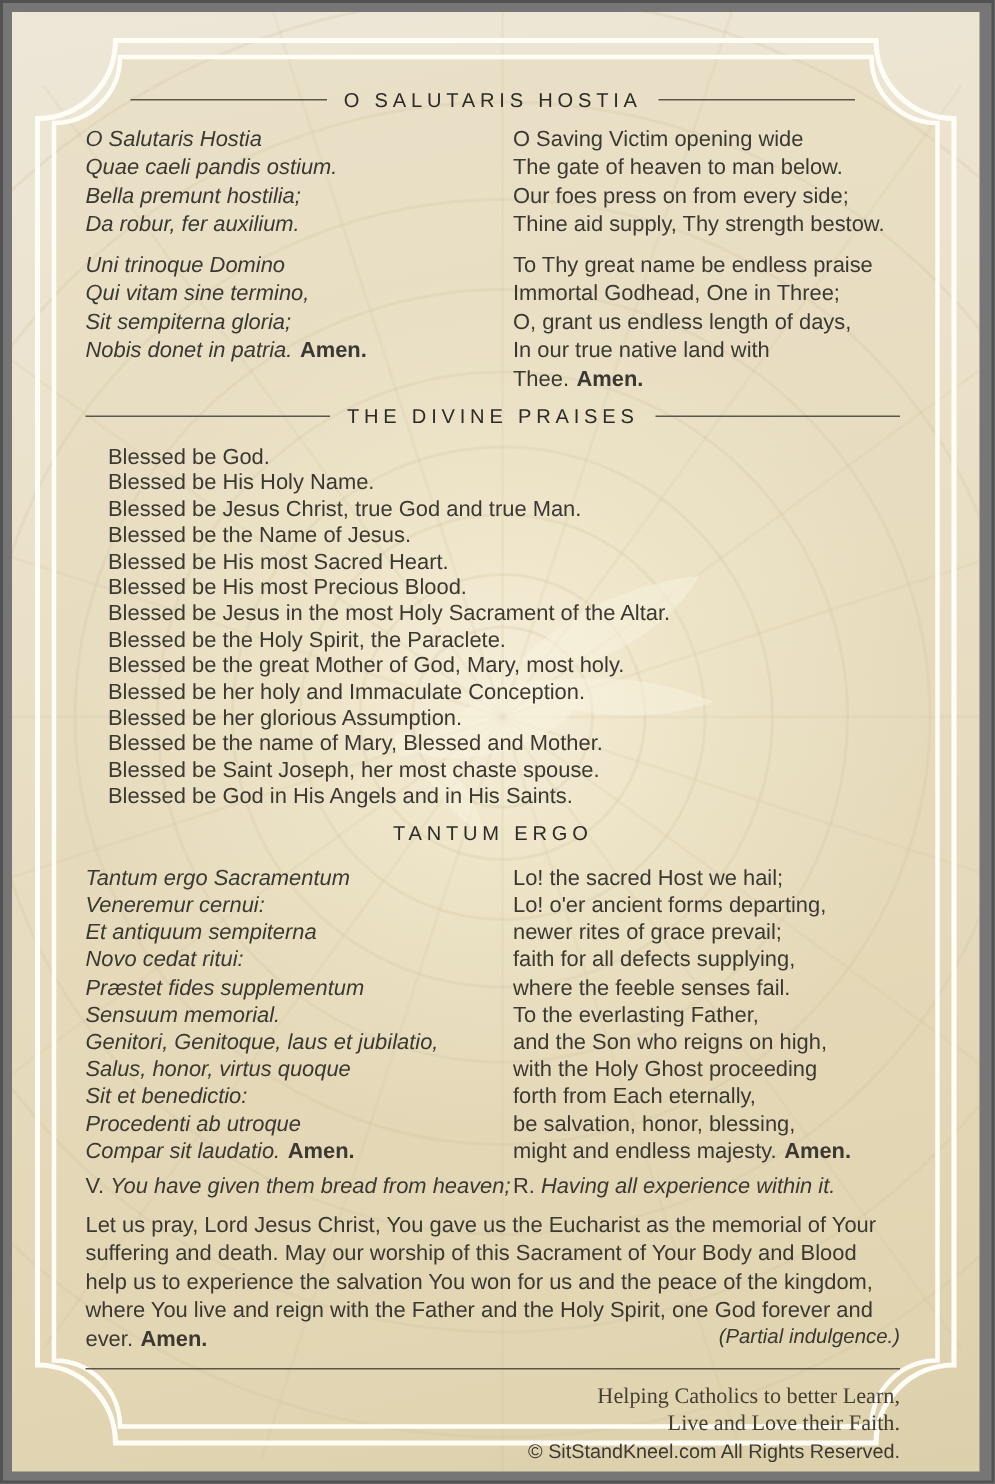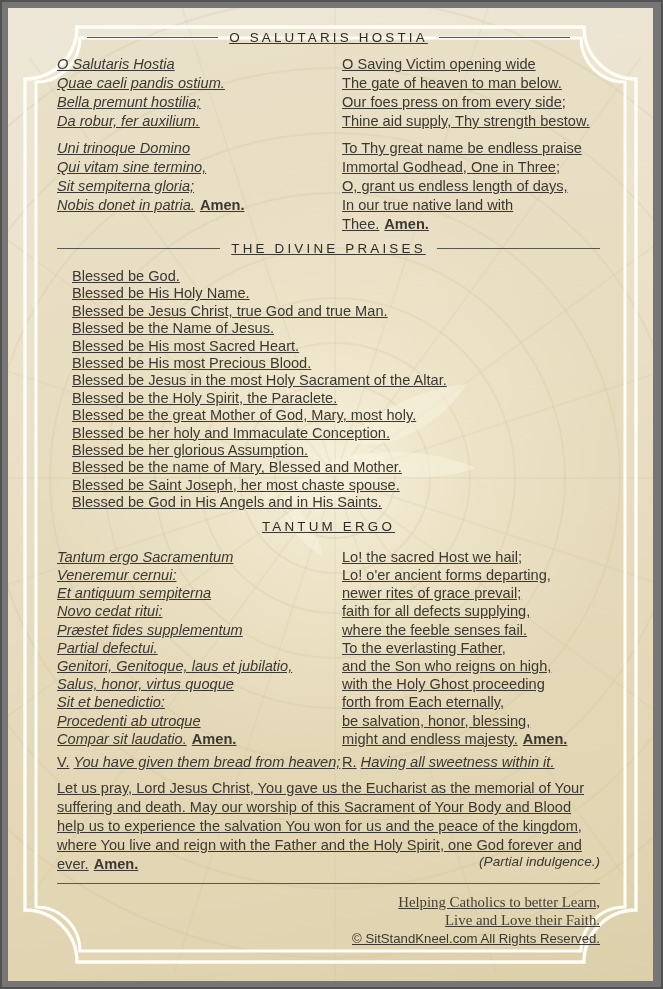--- a/index.html
+++ b/index.html
@@ -2,22 +2,22 @@
 <html><head>
 <meta charset="utf-8">
 <style>
   html,body{margin:0;padding:0;background:#6e6e6e;}
   .stage{position:relative;width:663px;height:989px;background:#767676;
          box-shadow:inset 0 0 0 2px #525252;overflow:hidden;
          font-family:"Liberation Sans",sans-serif;}
   .page{position:absolute;left:8px;top:8px;right:10px;bottom:8px;overflow:hidden;
         background:linear-gradient(168deg,#ede7d8 0%,#ebe2cb 30%,#e7dcc0 55%,#e2d6b5 80%,#dcd0ab 100%);}
   .bgart{position:absolute;inset:0;width:100%;height:100%;display:block;}
-  .content{position:absolute;inset:0;padding:19px 53px 0 49px;color:#3b3831;
-           font-size:14.6px;text-decoration:underline;}
+  .content{position:absolute;inset:0;padding:48px 53px 0 49px;color:#3b3831;
+           font-size:14.6px;}
   
   .sec-head{display:flex;align-items:center;height:20px;}
   .sec-head .rule{flex:1;border-top:1.3px solid #5a564c;height:0;}
   .sec-head h2{margin:0 11px;font-size:13.4px;font-weight:400;letter-spacing:3.2px;
                color:#2e2b26;white-space:nowrap;}
   .sec-head-1{margin:0 30px 8px;}
   .sec-head-2{margin:4px 0 10px;}
   .sec-head-3{margin:5px 0 11px;flex-direction:column;}
   
   .twocol{display:grid;grid-template-columns:285px 1fr;}
@@ -181,21 +181,21 @@
           <h2>TANTUM ERGO</h2>
           <span class="rule"></span>
         </div>
         <div class="twocol">
           <div class="col latin">
               <div class="line"><span>Tantum ergo Sacramentum</span><span class="amen"></span></div>
               <div class="line"><span>Veneremur cernui:</span><span class="amen"></span></div>
               <div class="line"><span>Et antiquum sempiterna</span><span class="amen"></span></div>
               <div class="line"><span>Novo cedat ritui:</span><span class="amen"></span></div>
               <div class="line"><span>Præstet fides supplementum</span><span class="amen"></span></div>
-              <div class="line"><span>Partial defectui.</span><span class="amen"></span></div>
+              <div class="line"><span>Sensuum memorial.</span><span class="amen"></span></div>
               <div class="line"><span>Genitori, Genitoque, laus et jubilatio,</span><span class="amen"></span></div>
               <div class="line"><span>Salus, honor, virtus quoque</span><span class="amen"></span></div>
               <div class="line"><span>Sit et benedictio:</span><span class="amen"></span></div>
               <div class="line"><span>Procedenti ab utroque</span><span class="amen"></span></div>
               <div class="line"><span>Compar sit laudatio.</span><span class="amen">Amen.</span></div>
             </div>
           <div class="col">
               <div class="line"><span>Lo! the sacred Host we hail;</span><span class="amen"></span></div>
               <div class="line"><span>Lo! o'er ancient forms departing,</span><span class="amen"></span></div>
               <div class="line"><span>newer rites of grace prevail;</span><span class="amen"></span></div>
@@ -207,21 +207,21 @@
               <div class="line"><span>forth from Each eternally,</span><span class="amen"></span></div>
               <div class="line"><span>be salvation, honor, blessing,</span><span class="amen"></span></div>
               <div class="line"><span>might and endless majesty.</span><span class="amen">Amen.</span></div>
             </div>
         </div>
         <div class="twocol vr-row">
           <div class="line vr">
             <span class="vr-prefix">V.</span><i>You have given them bread from heaven;</i>
           </div>
           <div class="line vr">
-            <span class="vr-prefix">R.</span><i>Having all sweetness within it.</i>
+            <span class="vr-prefix">R.</span><i>Having all experience within it.</i>
           </div>
         </div>
       </section>
 
       <p class="prayer">
         <span>Let us pray, Lord Jesus Christ, You gave us the Eucharist as the memorial of Your suffering and death. May our worship of this Sacrament of Your Body and Blood help us to experience the salvation You won for us and the peace of the kingdom, where You live and reign with the Father and the Holy Spirit, one God forever and ever.</span><span class="amen">Amen.</span>
         <i class="note">(Partial indulgence.)</i>
       </p>
 
       <hr class="foot-rule">

